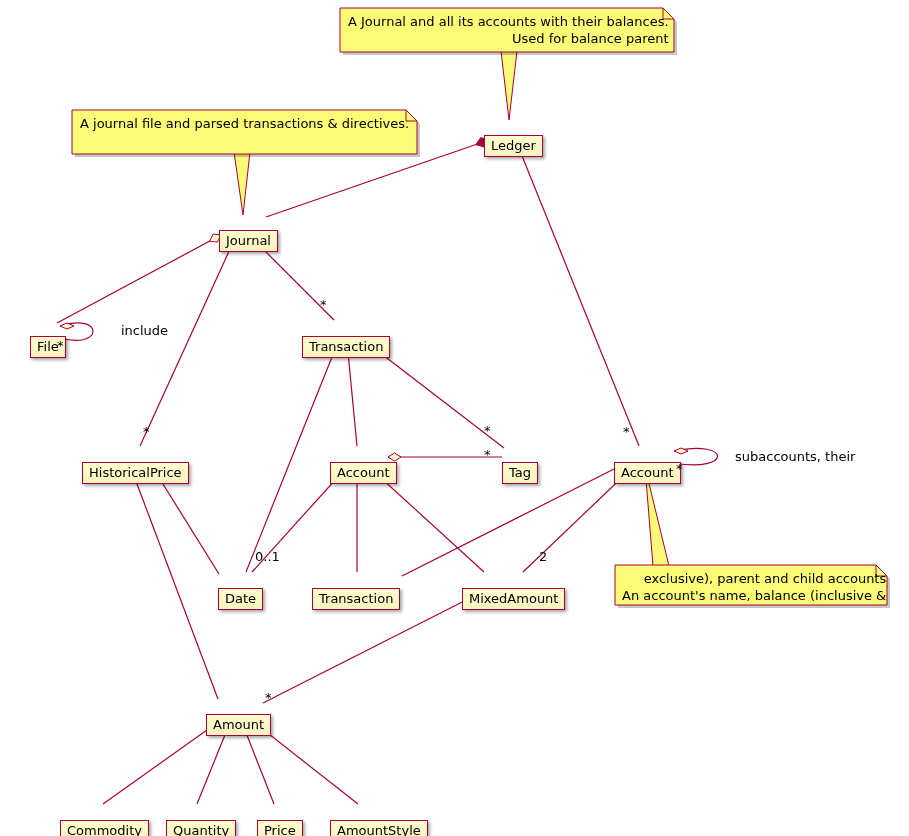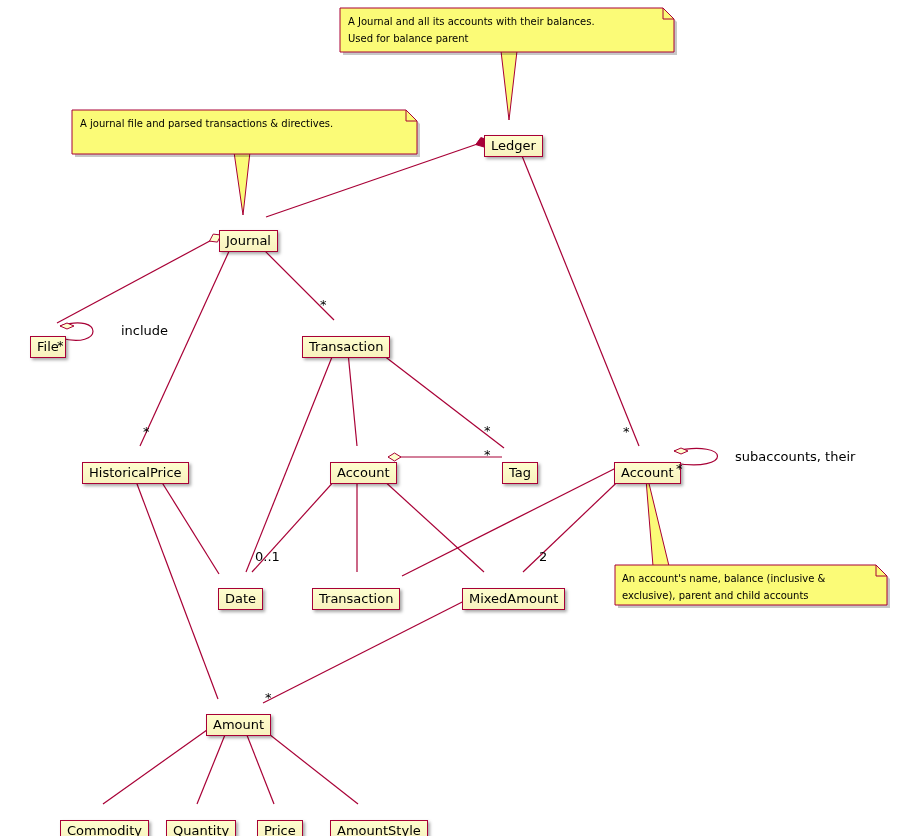--- a/index.html
+++ b/index.html
@@ -17,22 +17,22 @@
     white-space:nowrap;
     box-shadow:2px 2px 3px rgba(0,0,0,0.35);
     z-index:3;
     margin-top:16px;
   }
   .elabel {
     position:absolute; font-size:13px; color:#000;
     white-space:nowrap; z-index:4;
   }
   .note-text {
-    position:absolute; font-size:10px; line-height:17px; color:#000;
-    white-space:nowrap; z-index:4;
+    position:absolute; font-size:13px; line-height:17px; color:#000;
+    white-space:nowrap; z-index:4;text-align:right;
   }
 </style>
 </head>
 <body>
 
 <div class="canvas">
 
   <svg class="layer" width="909" height="836" viewBox="0 0 909 836">
 
     <g stroke="#A80036" stroke-width="1.2" fill="none">
@@ -101,22 +101,22 @@
   </svg>
 
   <div class="note-text" style="left:348px;top:13px">
     <div>A Journal and all its accounts with their balances.</div>
     <div>Used for balance parent</div>
   </div>
   <div class="note-text" style="left:80px;top:115px">
     <div>A journal file and parsed transactions &amp; directives.</div>
   </div>
   <div class="note-text" style="left:622px;top:570px">
+    <div>exclusive), parent and child accounts</div>
     <div>An account's name, balance (inclusive &amp;</div>
-    <div>exclusive), parent and child accounts</div>
   </div>
 
   <div class="node" style="left:484px;top:119px">Ledger</div>
   <div class="node" style="left:219px;top:214px">Journal</div>
   <div class="node" style="left:30px;top:320px">File</div>
   <div class="node" style="left:302px;top:320px">Transaction</div>
   <div class="node" style="left:82px;top:446px">HistoricalPrice</div>
   <div class="node" style="left:330px;top:446px">Account</div>
   <div class="node" style="left:502px;top:446px">Tag</div>
   <div class="node" style="left:614px;top:446px">Account</div>

